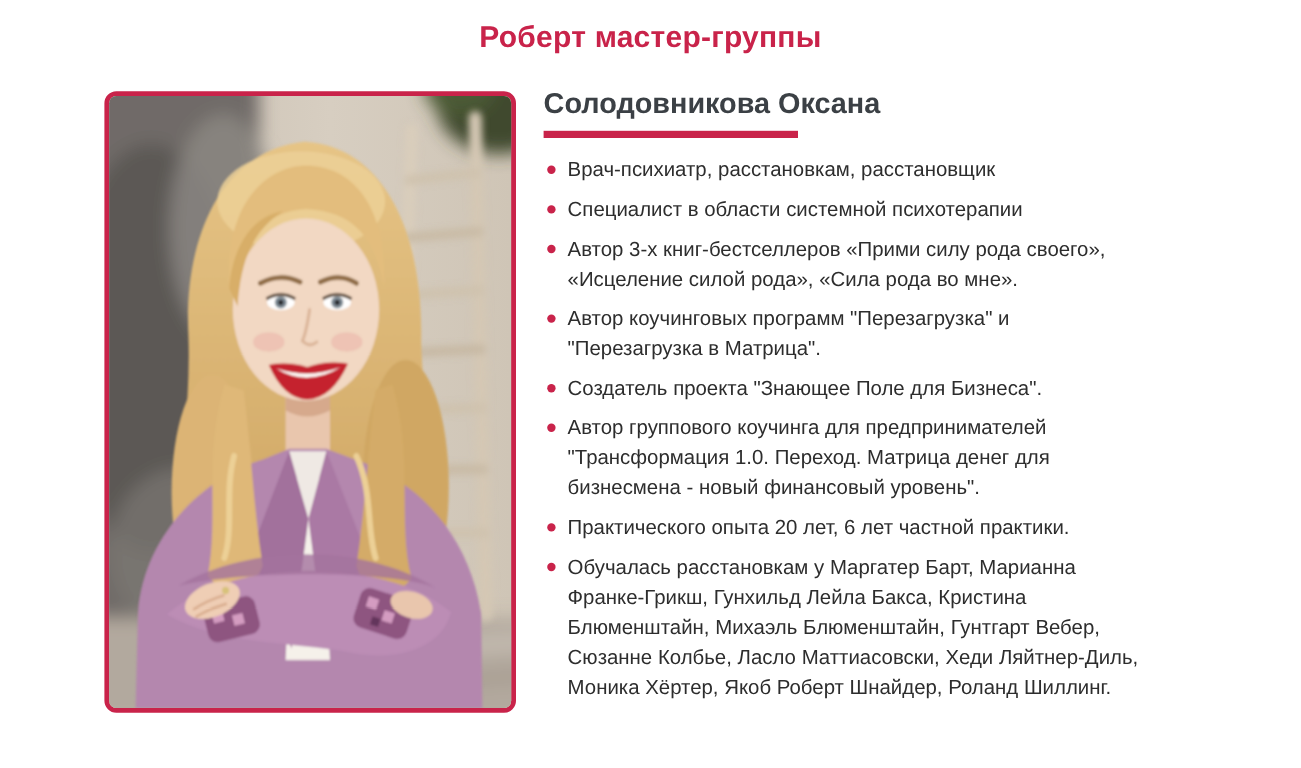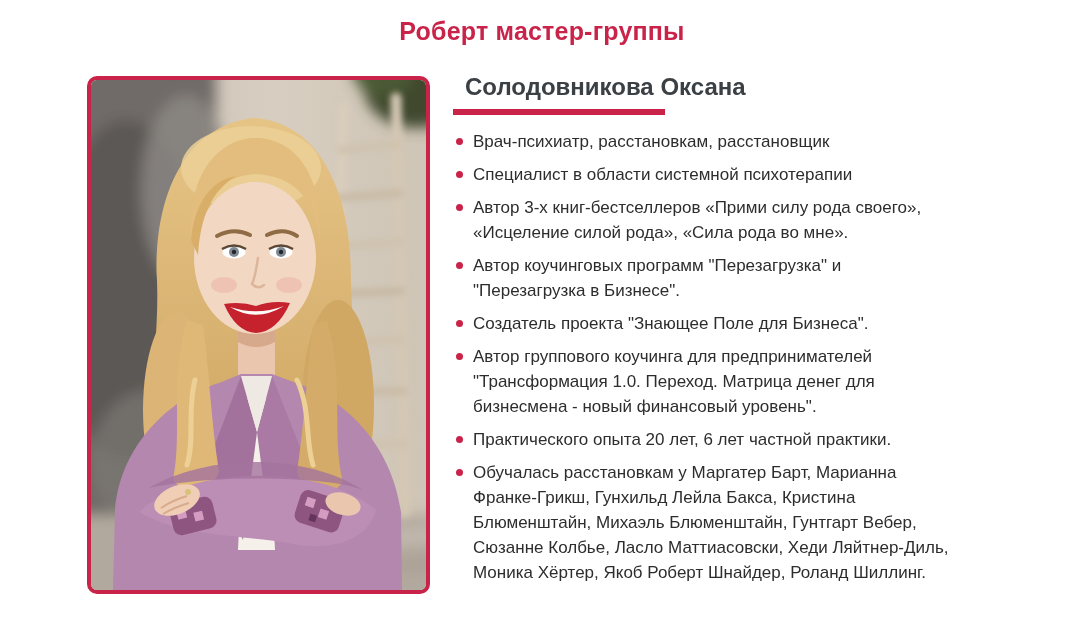--- a/index.html
+++ b/index.html
@@ -28,21 +28,21 @@
     overflow:hidden;
     flex:none;
     background:#cfc5b8;
   }
   .photo-frame svg{display:block;}
   .info{
     margin-left:23px;
     width:505px;
   }
   .leader-name{
-    margin:-4px 0 0 12px;
+    margin:-4px 0 0 0;
     font-size:24px;line-height:29px;font-weight:bold;
     color:#3b4045;
   }
   .accent-bar{
     width:212px;height:6px;
     background:var(--accent,#c9234a);
     margin-top:8px;
   }
   ul.credentials{
     list-style:none;
@@ -188,21 +188,21 @@
     </svg>
   </div>
 
   <div class="info">
     <h2 class="leader-name">Солодовникова Оксана</h2>
     <div class="accent-bar"></div>
     <ul class="credentials">
       <li><span class="dot"></span><span>Врач-психиатр, расстановкам, расстановщик</span></li>
       <li><span class="dot"></span><span>Специалист в области системной психотерапии</span></li>
       <li><span class="dot"></span><span>Автор 3-х книг-бестселлеров «Прими силу рода своего», «Исцеление силой рода», «Сила рода во мне».</span></li>
-      <li><span class="dot"></span><span>Автор коучинговых программ "Перезагрузка" и "Перезагрузка в Бизнесе".</span></li>
+      <li><span class="dot"></span><span>Автор коучинговых программ "Перезагрузка" и "Перезагрузка в Матрица".</span></li>
       <li><span class="dot"></span><span>Создатель проекта "Знающее Поле для Бизнеса".</span></li>
       <li><span class="dot"></span><span>Автор группового коучинга для предпринимателей "Трансформация 1.0. Переход. Матрица денег для бизнесмена - новый финансовый уровень".</span></li>
       <li><span class="dot"></span><span>Практического опыта 20 лет, 6 лет частной практики.</span></li>
       <li><span class="dot"></span><span>Обучалась расстановкам у Маргатер Барт, Марианна Франке-Грикш, Гунхильд Лейла Бакса, Кристина Блюменштайн, Михаэль Блюменштайн, Гунтгарт Вебер, Сюзанне Колбье, Ласло Маттиасовски, Хеди Ляйтнер-Диль, Моника Хёртер, Якоб Роберт Шнайдер, Роланд Шиллинг.</span></li>
     </ul>
   </div>
 
 </div>
 
 </body></html>

